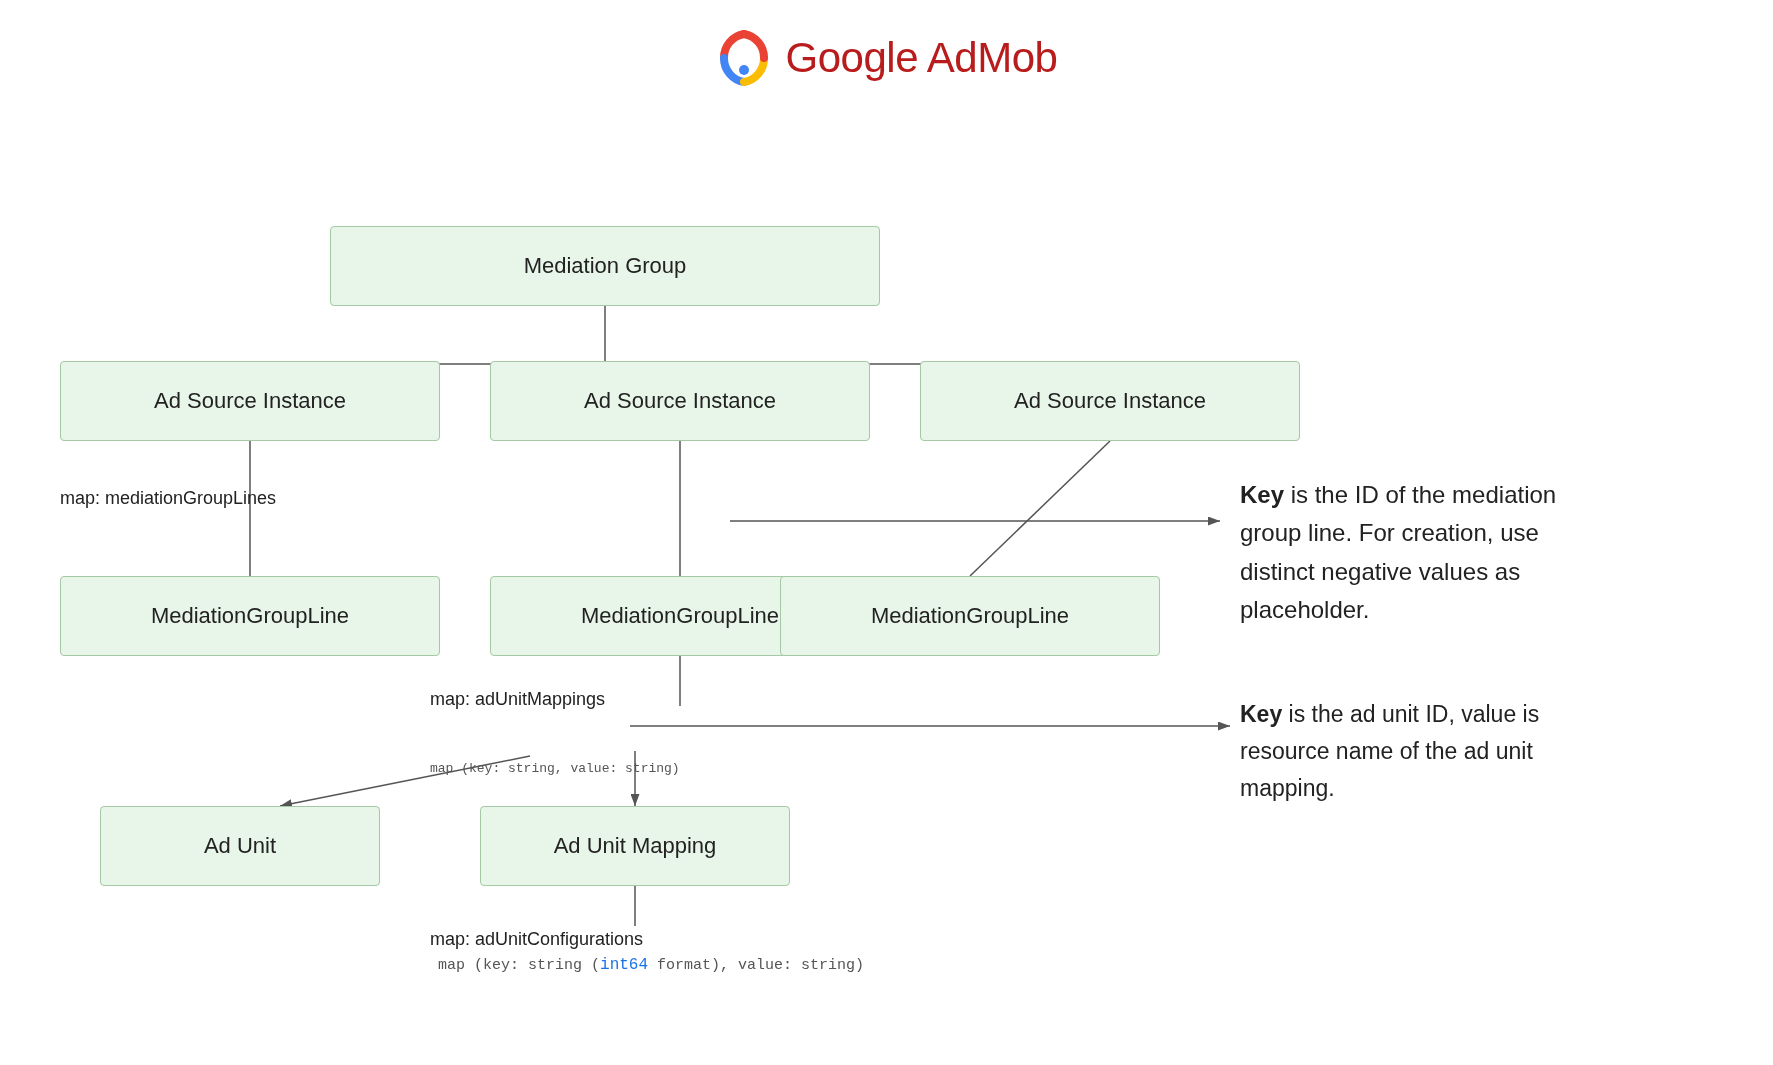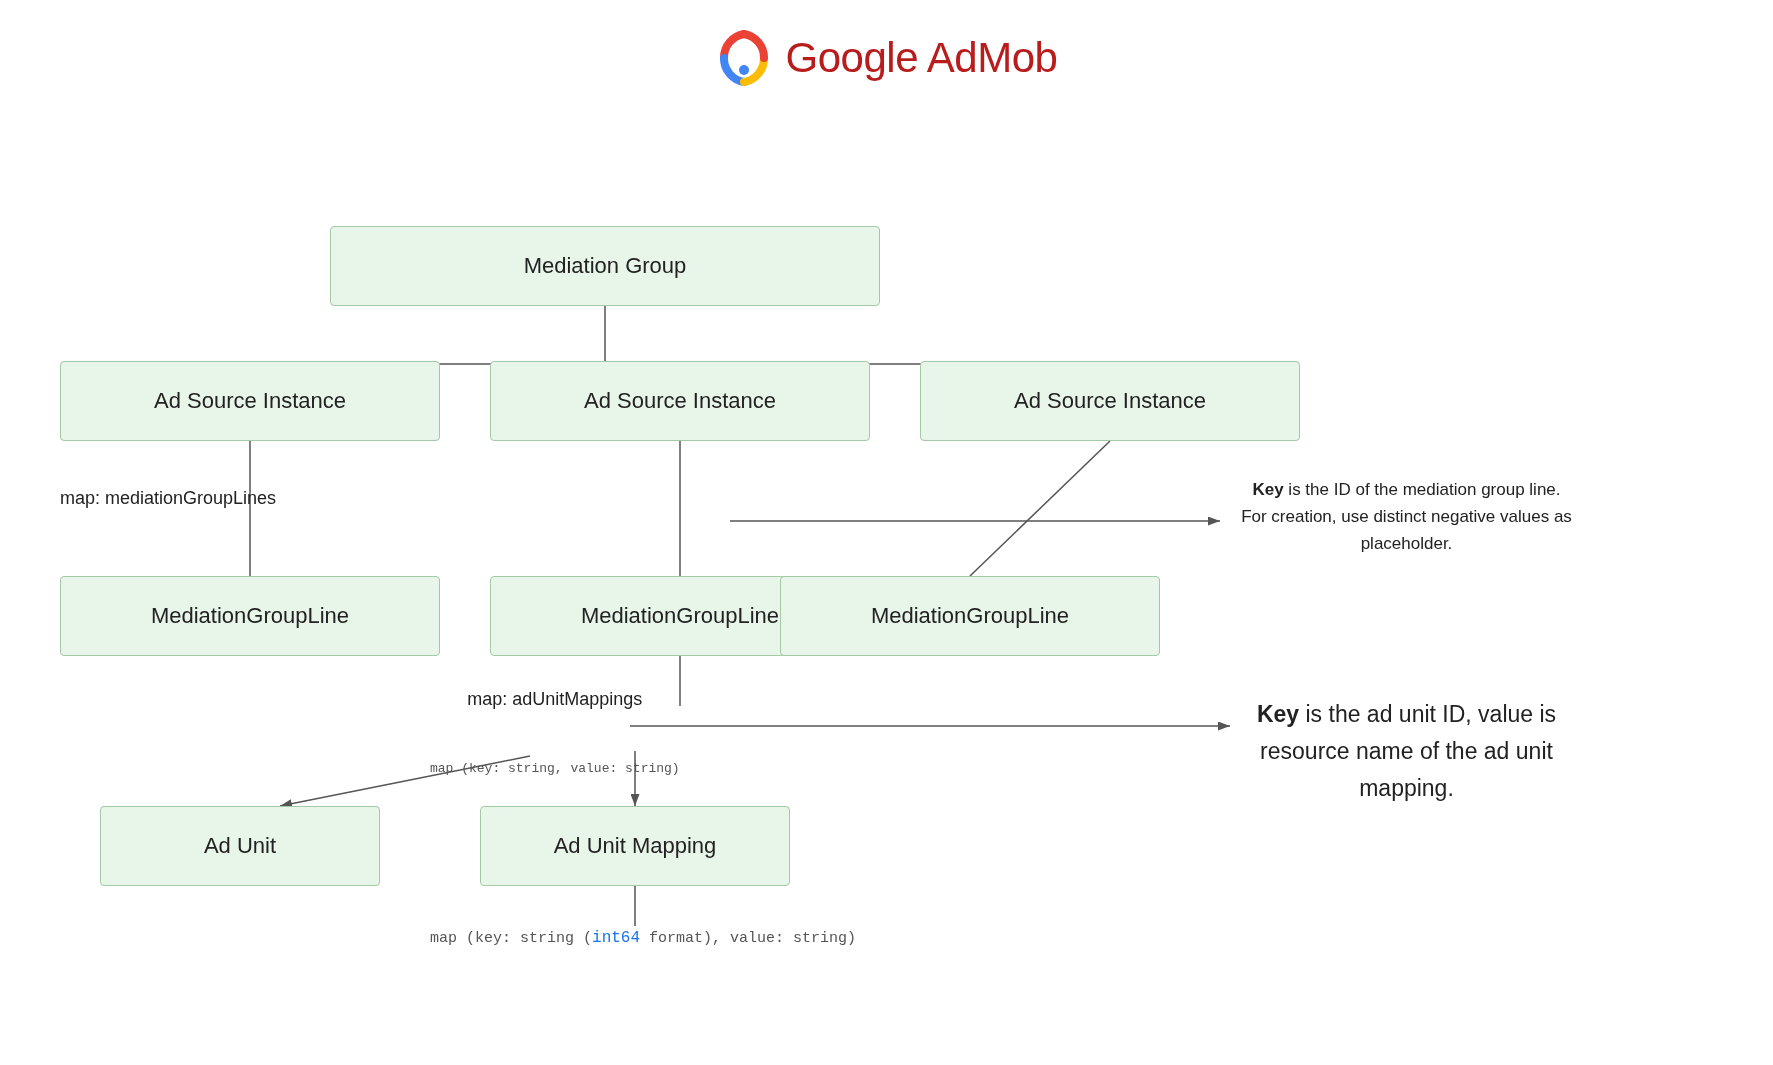--- a/index.html
+++ b/index.html
@@ -29,21 +29,20 @@
       font-weight: 400;
       color: #b91c1c;
       letter-spacing: -0.5px;
     }
 
     
     .diagram-container {
       position: relative;
       width: 1573px;
       height: 950px;
-      text-align: center;
     }
 
     
     .box {
       position: absolute;
       background: #e8f5e9;
       border: 1.5px solid #a5c8a5;
       border-radius: 4px;
       display: flex;
       align-items: center;
@@ -172,21 +171,21 @@
   </div>
 
   <div class="box" style="left:490px; top:470px; width:380px; height:80px;">
     <span>MediationGroupLine</span>
   </div>
 
   <div class="box" style="left:780px; top:470px; width:380px; height:80px;">
     <span>MediationGroupLine</span>
   </div>
 
-  <div class="label" style="left:1240px; top:370px; max-width:350px; line-height:1.6; font-size:17px;">
+  <div class="label" style="left:1240px; top:370px; max-width:350px; line-height:1.6; font-size:24px;">
     <strong>Key</strong> is the ID of the mediation group line. For creation, use distinct negative values as placeholder.
   </div>
 
   <div class="label" style="left:430px; top:580px;">
     <div style="font-weight:500;">map: adUnitMappings</div>
     <div class="mono" style="font-size:13px;margin-top:46px;">map (key: string, value: string)</div>
   </div>
 
   <div class="label" style="left:1240px; top:590px; max-width:350px; line-height:1.6; font-size:23px;">
     <strong>Key</strong> is the ad unit ID, value is resource name of the ad unit mapping.
@@ -194,16 +193,17 @@
 
   <div class="box" style="left:100px; top:700px; width:280px; height:80px;">
     <span>Ad Unit</span>
   </div>
 
   <div class="box" style="left:480px; top:700px; width:310px; height:80px;">
     <span>Ad Unit Mapping</span>
   </div>
 
   <div class="label" style="left:430px; top:820px;">
-    <div class="mono" style="font-size:15px;">map (key: string (<span class="mono-blue">int64</span> format), value: string)</div>
+    <div style="font-weight:500;">map: adUnitConfigurations</div>
+    <div class="mono" style="font-size:15px;margin-left:8px;">map (key: string (<span class="mono-blue">int64</span> format), value: string)</div>
   </div>
 
 </div>
 
 </body></html>

